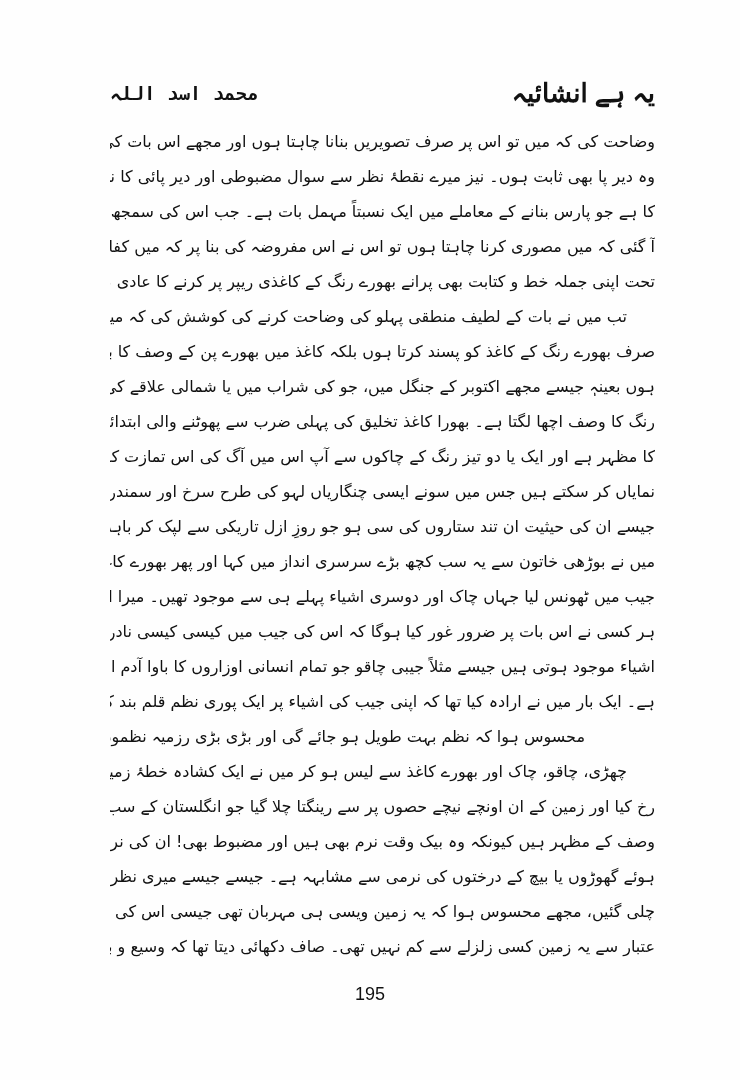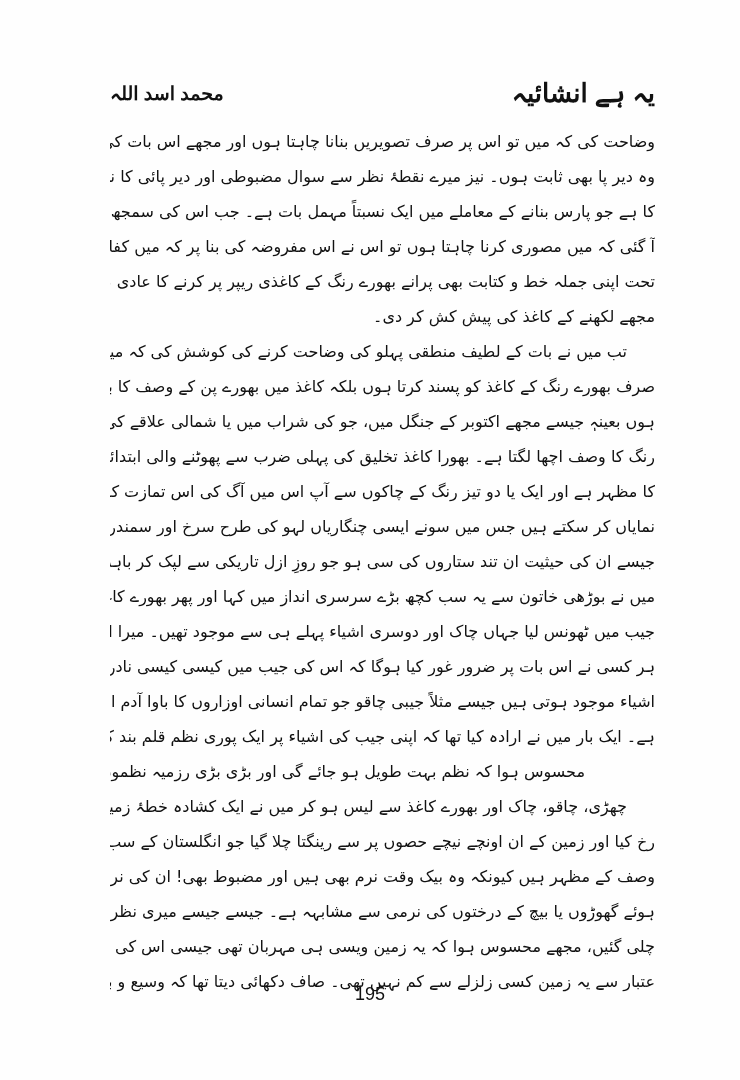--- a/index.html
+++ b/index.html
@@ -12,21 +12,21 @@
       position: absolute; top: 78px; left: 110px; width: 545px; height: 40px;
       direction: rtl;
     }
     .title {
       position: absolute; right: 0; top: 0;
       font-family: Liberation Sans, sans-serif; font-weight: bold;
       font-size: 26px; color: #111;
     }
     .author {
       position: absolute; left: 0; top: 4px;
-      font-family: Liberation Sans, sans-serif; font-weight: bold;
+      font-family: Liberation Mono, monospace; font-weight: bold;
       font-size: 19px; color: #111;
     }
     .body {
       position: absolute; top: 124px; left: 110px; width: 545px;
       direction: rtl; text-align: justify;
       font-family: "DejaVu Sans", sans-serif; font-size: 16px;
       line-height: 35px; color: #111;
     }
     .line {
       display: block; height: 35px; white-space: nowrap; overflow: hidden;
@@ -49,21 +49,20 @@
     <div class="author">محمد اسد اللہ</div>
   </div>
 
   <div class="body">
 
     <span class="line">وضاحت کی کہ میں تو اس پر صرف تصویریں بنانا چاہتا ہوں اور مجھے اس بات کی قطعاً آرزو نہیں کہ</span>
     <span class="line">وہ دیر پا بھی ثابت ہوں۔ نیز میرے نقطۂ نظر سے سوال مضبوطی اور دیر پائی کا نہیں بلکہ جاذب سطح</span>
     <span class="line">کا ہے جو پارس بنانے کے معاملے میں ایک نسبتاً مہمل بات ہے۔ جب اس کی سمجھ میں یہ بات</span>
     <span class="line">آ گئی کہ میں مصوری کرنا چاہتا ہوں تو اس نے اس مفروضہ کی بنا پر کہ میں کفایت شعاری کے</span>
     <span class="line">تحت اپنی جملہ خط و کتابت بھی پرانے بھورے رنگ کے کاغذی ریپر پر کرنے کا عادی ہوں،</span>
-    <span class="line last">مجھے لکھنے کے کاغذ کی پیش کش کر دی۔</span>
 
     <span class="line indent">تب میں نے بات کے لطیف منطقی پہلو کی وضاحت کرنے کی کوشش کی کہ میں نہ</span>
     <span class="line">صرف بھورے رنگ کے کاغذ کو پسند کرتا ہوں بلکہ کاغذ میں بھورے پن کے وصف کا بھی مداح</span>
     <span class="line">ہوں بعینہٖ جیسے مجھے اکتوبر کے جنگل میں، جو کی شراب میں یا شمالی علاقے کی ندیوں میں بھورے</span>
     <span class="line">رنگ کا وصف اچھا لگتا ہے۔ بھورا کاغذ تخلیق کی پہلی ضرب سے پھوٹنے والی ابتدائی شفقی روشنی</span>
     <span class="line">کا مظہر ہے اور ایک یا دو تیز رنگ کے چاکوں سے آپ اس میں آگ کی اس تمازت کو بھی</span>
     <span class="line">نمایاں کر سکتے ہیں جس میں سونے ایسی چنگاریاں لہو کی طرح سرخ اور سمندر کی طرح سبز ہوتی ہیں</span>
     <span class="line">جیسے ان کی حیثیت ان تند ستاروں کی سی ہو جو روزِ ازل تاریکی سے لپک کر باہر آ گئے تھے۔</span>
     <span class="line">میں نے بوڑھی خاتون سے یہ سب کچھ بڑے سرسری انداز میں کہا اور پھر بھورے کاغذ کو اپنی</span>
     <span class="line">جیب میں ٹھونس لیا جہاں چاک اور دوسری اشیاء پہلے ہی سے موجود تھیں۔ میرا اندازہ ہے کہ</span>

